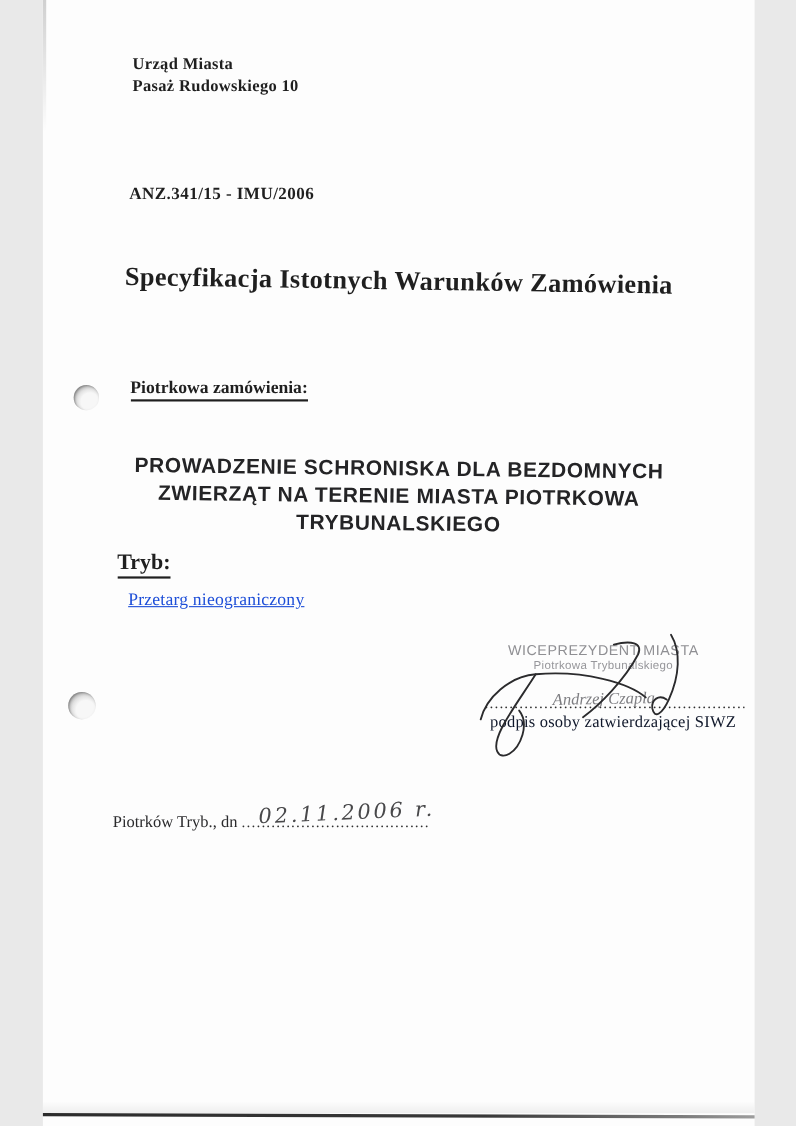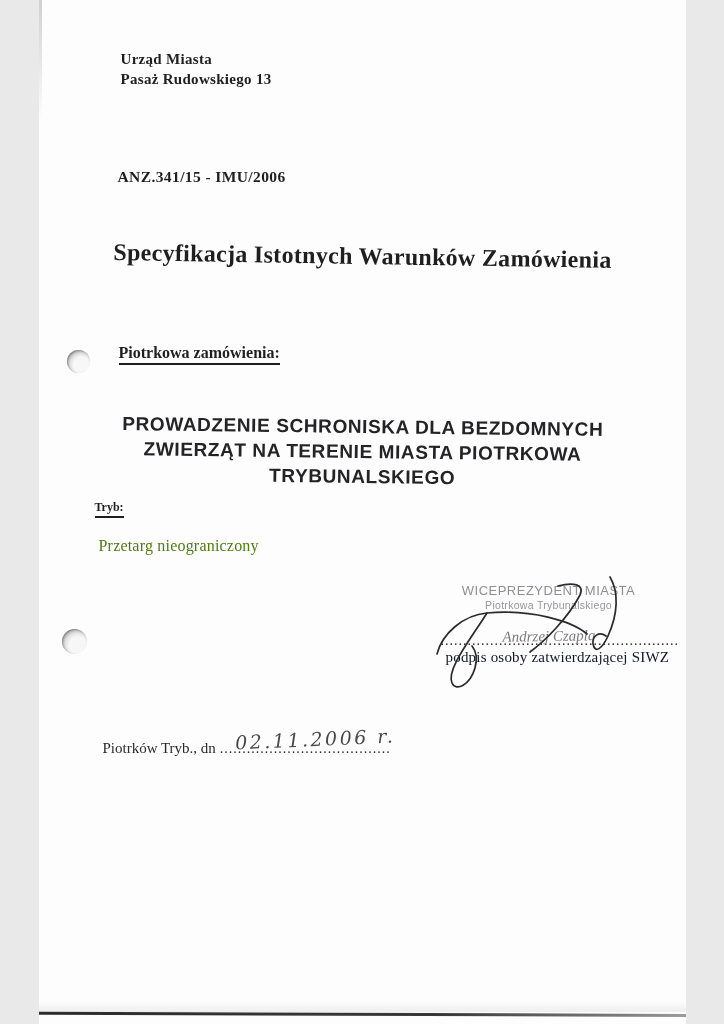--- a/index.html
+++ b/index.html
@@ -36,22 +36,22 @@
   
   .subject-heading{
     left:40px;right:40px;top:414px;text-align:center;
     font-family:"Liberation Sans", sans-serif;
     font-weight:bold;font-size:19px;line-height:25px;letter-spacing:0.6px;
     color:#242426;
     transform:rotate(0.7deg);
   }
 
   
-  .mode-label{left:56px;top:500px;font-weight:bold;font-size:12px;font-family:Liberation Serif, serif;}
-  .mode-value{left:60px;top:537px;font-size:16px;letter-spacing:0.2px;color:#4d7c0f;}
+  .mode-label{left:68px;top:500px;font-weight:bold;font-size:20px;font-family:Liberation Serif, serif;}
+  .mode-value{left:78px;top:537px;font-size:16px;letter-spacing:0.2px;color:#1d4ed8;text-decoration:underline;}
 
   
   .stamp-title{
     left:400px;width:220px;top:583px;text-align:center;
     font-family:"Liberation Sans", sans-serif;
     font-size:13px;letter-spacing:0.5px;color:#8f8f93;
   }
   .stamp-subtitle{
     left:400px;width:220px;top:599px;text-align:center;
     font-family:"Liberation Sans", sans-serif;
@@ -100,21 +100,21 @@
   .scan-left-edge{left:0;top:0;width:3px;height:120px;
     background:linear-gradient(to bottom, rgba(0,0,0,0.18), rgba(0,0,0,0));}
 </style>
 </head>
 <body>
 
 <div class="page">
 
   <div class="abs sender">
     <div>Urząd Miasta</div>
-    <div>Pasaż Rudowskiego 13</div>
+    <div>Pasaż Rudowskiego 10</div>
   </div>
 
   <div class="abs reference">ANZ.341/15 - IMU/2006</div>
 
   <div class="abs title">Specyfikacja Istotnych Warunków Zamówienia</div>
 
   <div class="abs subject-label">
     <span class="underlined">Piotrkowa zamówienia:</span>
   </div>
 

